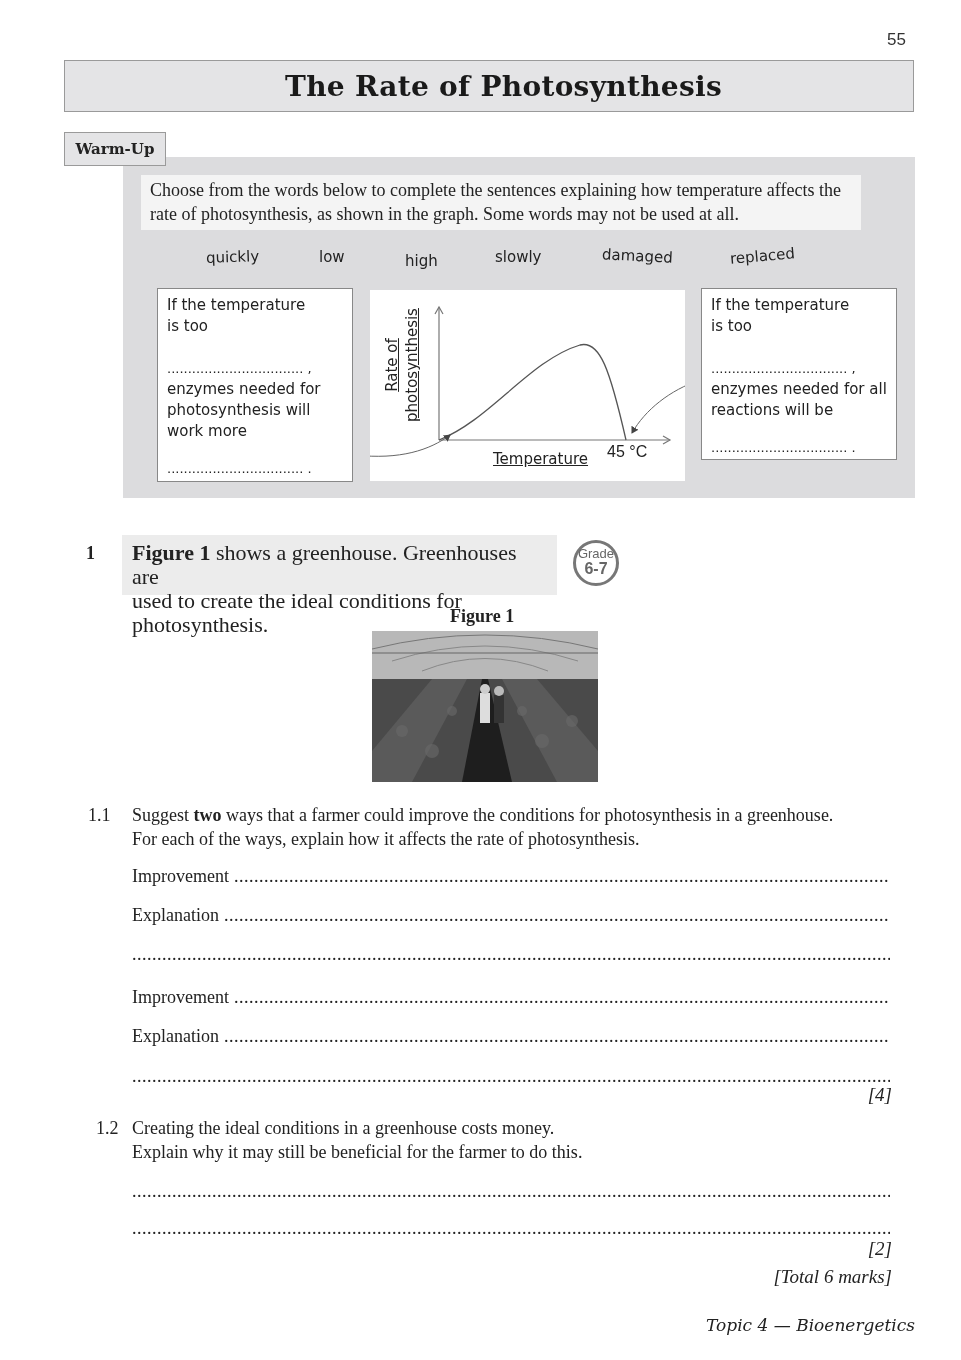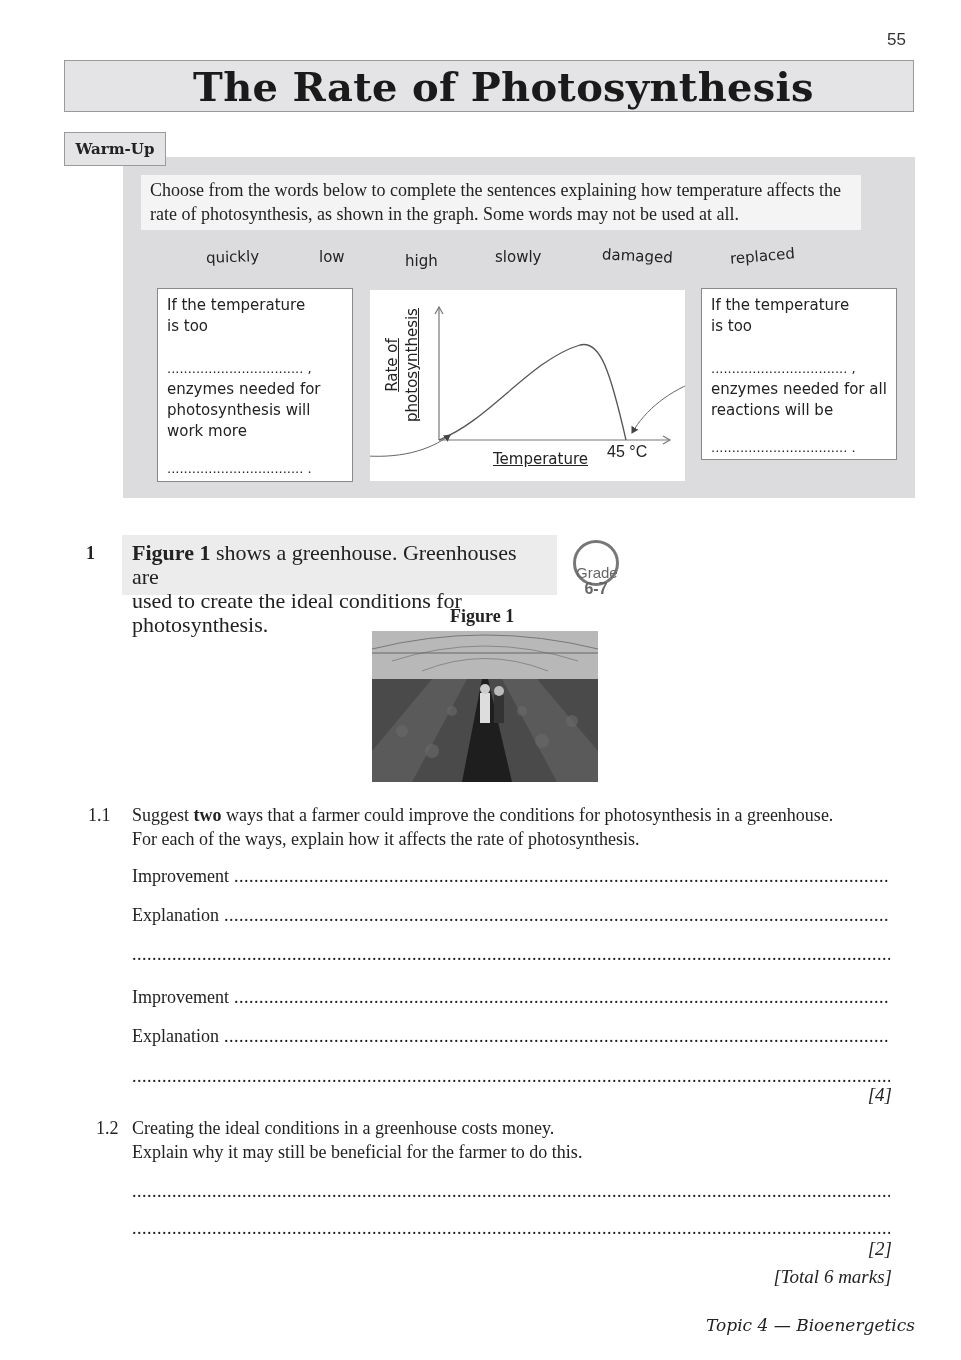--- a/index.html
+++ b/index.html
@@ -1,20 +1,20 @@
 <!DOCTYPE html>
 <html><head>
 <meta charset="utf-8">
 <style>
   html, body { margin:0; padding:0; background:#ffffff; }
   body { width:961px; height:1360px; position:relative; overflow:hidden; font-family:"Liberation Serif", serif; color:#222; }
   .abs { position:absolute; }
   .page-num { left:887px; top:30px; font-family:"Liberation Sans", sans-serif; font-size:17px; color:#333; }
   .title-bar { left:64px; top:60px; width:850px; height:52px; background:#e4e4e6; border:1px solid #9a9a9a; box-sizing:border-box; display:flex; align-items:center; justify-content:center; }
-  .title { font-family:"DejaVu Serif", serif; font-weight:bold; font-size:40px; color:#1a1a1a; letter-spacing:0.3px;margin-left:29px; }
+  .title { font-family:"DejaVu Serif", serif; font-weight:bold; font-size:28px; color:#1a1a1a; letter-spacing:0.3px;margin-left:29px; }
   .warm-tab { left:64px; top:132px; width:102px; height:34px; background:#e4e4e6; border:1px solid #9a9a9a; box-sizing:border-box; display:flex; align-items:center; justify-content:center; font-family:"DejaVu Serif", serif; font-weight:bold; font-size:15px; color:#222; z-index:2; }
   .warm-panel { left:123px; top:157px; width:792px; height:341px; background:#dcdcde; }
   .instr { left:141px; top:175px; width:720px; height:55px; background:#f4f4f4; box-sizing:border-box; padding:3px 9px; font-size:18px; line-height:24px; color:#222; }
   .word { font-family:"DejaVu Sans", sans-serif; font-size:15px; color:#222; }
   .hand { font-family:"DejaVu Sans", sans-serif; font-size:15px; line-height:21px; color:#222; }
   .box { background:#fff; border:1px solid #888; box-sizing:border-box; padding:6px 9px; }
   .graph-box { left:370px; top:290px; width:315px; height:191px; background:#fff; }
   .q-num { font-size:18px; font-weight:bold; }
   .q-intro { left:122px; top:535px; width:435px; height:60px; background:#ececec; box-sizing:border-box; padding:6px 10px; font-size:22px; line-height:24px; }
   .badge { left:573px; top:540px; width:46px; height:46px; border:3px solid #777; border-radius:50%; box-sizing:border-box; text-align:center; color:#666; font-family:"Liberation Sans", sans-serif; }
@@ -92,21 +92,21 @@
   <div style="height:16px;"></div>
   <div style="white-space:nowrap;font-size:13px;">................................. .</div>
 </div>
 
 <div class="abs q-num" style="left:86px;top:543px;">1</div>
 <div class="abs q-intro">
   <div><b>Figure 1</b><span> shows a greenhouse.  Greenhouses are</span></div>
   <div>used to create the ideal conditions for photosynthesis.</div>
 </div>
 <div class="abs badge">
-  <div style="font-size:15px;margin-top:21px;">Grade</div>
+  <div style="font-size:13px;margin-top:3px;">Grade</div>
   <div style="font-size:16px;font-weight:bold;line-height:16px;">6-7</div>
 </div>
 
 <div class="abs fig-cap">Figure 1</div>
 
 <div class="abs photo">
   <svg width="226" height="151" viewBox="0 0 226 151">
     <rect width="226" height="151" fill="#3a3a3a"></rect>
     <rect width="226" height="48" fill="#b8b8b8"></rect>
     <path d="M0,18 Q113,-10 226,18" stroke="#777" fill="none"></path>

